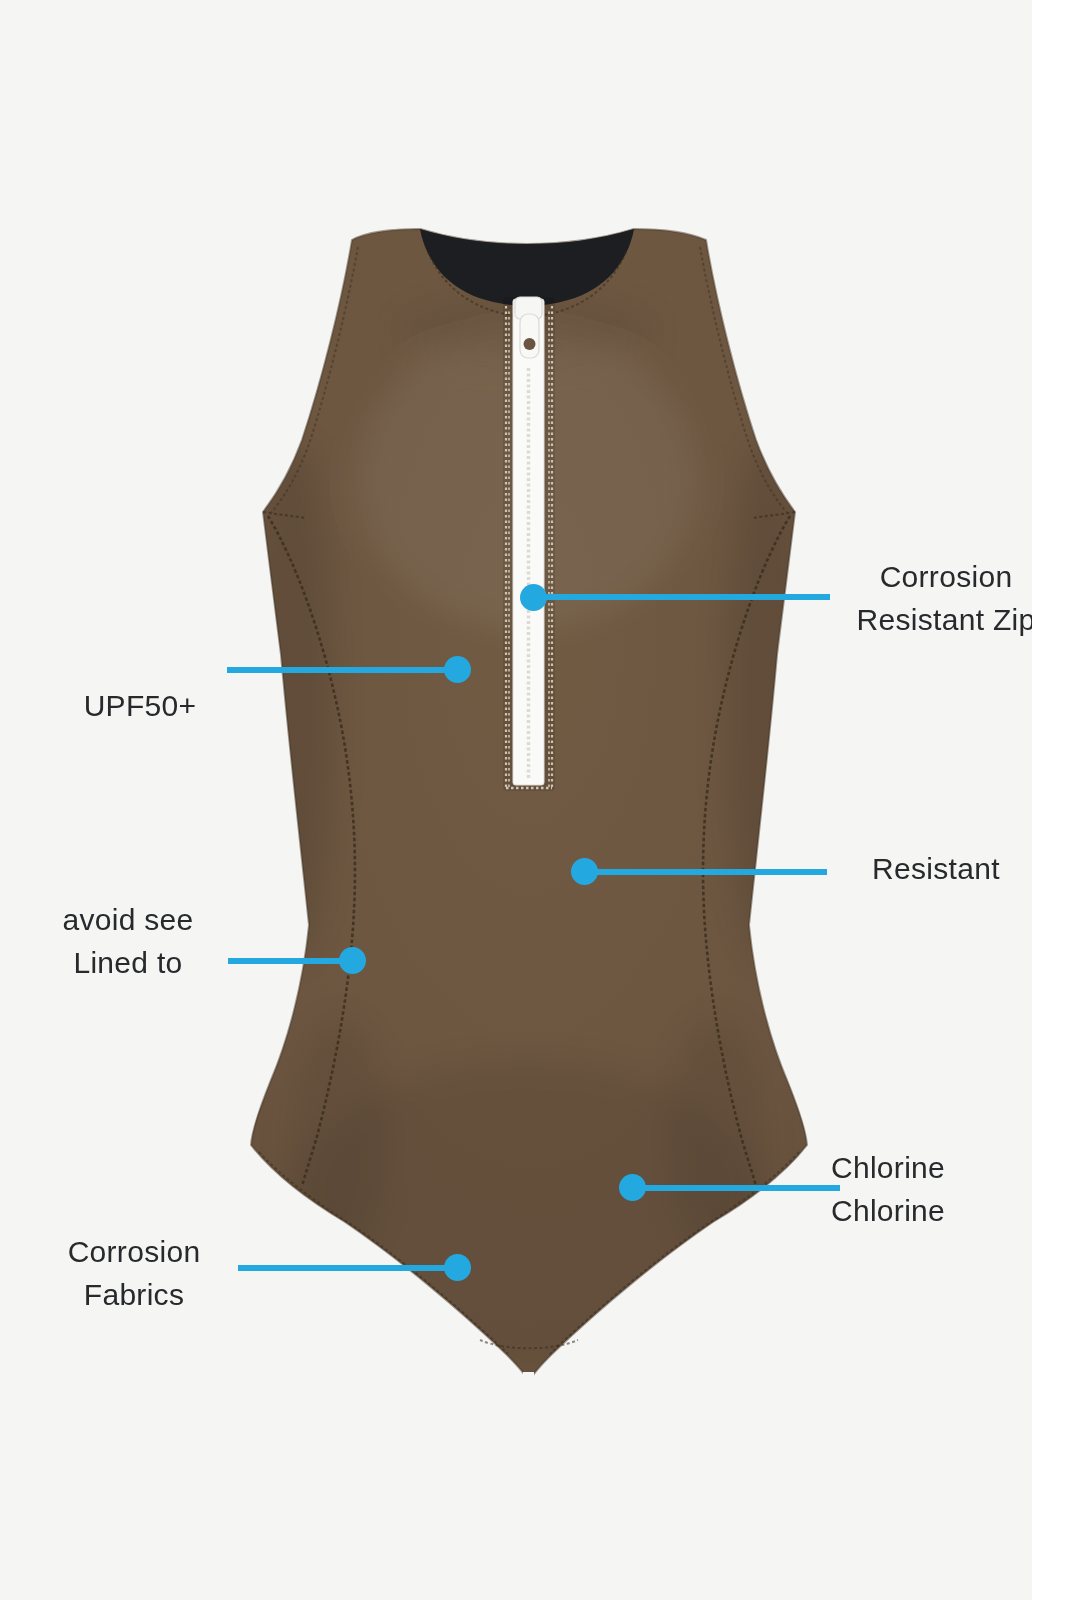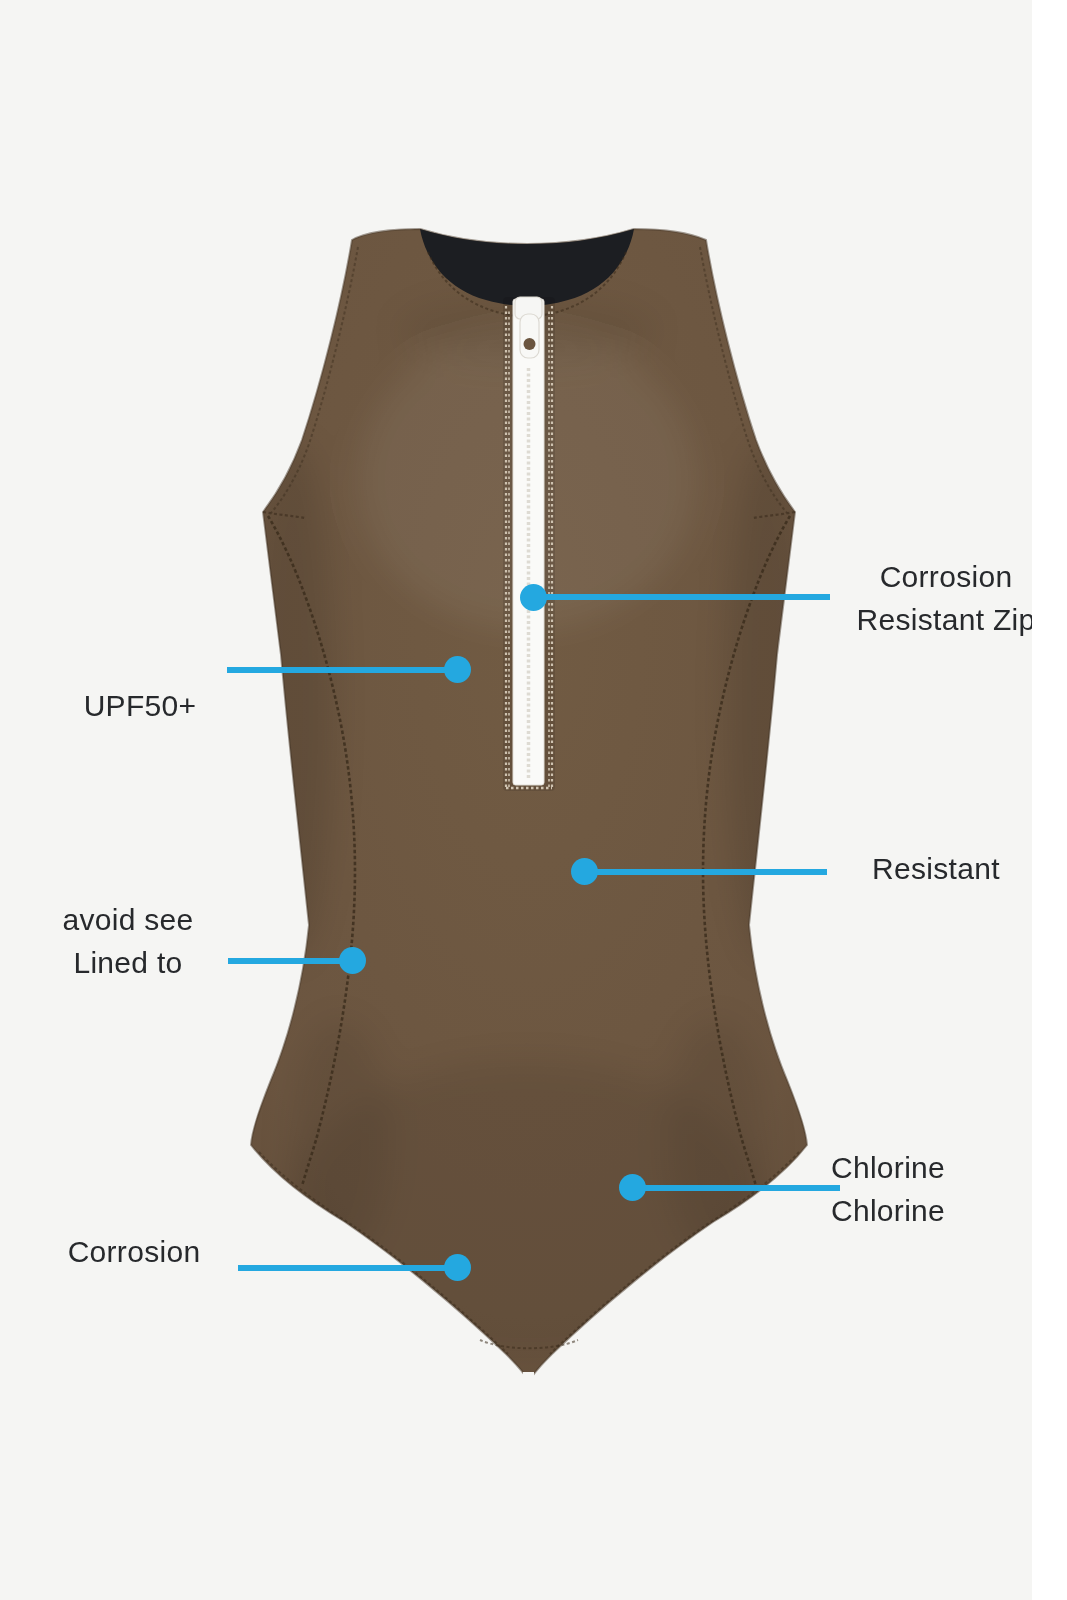--- a/index.html
+++ b/index.html
@@ -155,16 +155,17 @@
       <span>Chlorine</span>
       <span>Chlorine</span>
     </div>
   </div>
 
   <div>
     <div class="callout-line c6-line"></div>
     <div class="callout-dot  c6-dot"></div>
     <div class="callout-label c6-label">
       <span>Corrosion</span>
+      <span>Fabrics</span>
     </div>
   </div>
 
 </div>
 
 </body></html>

